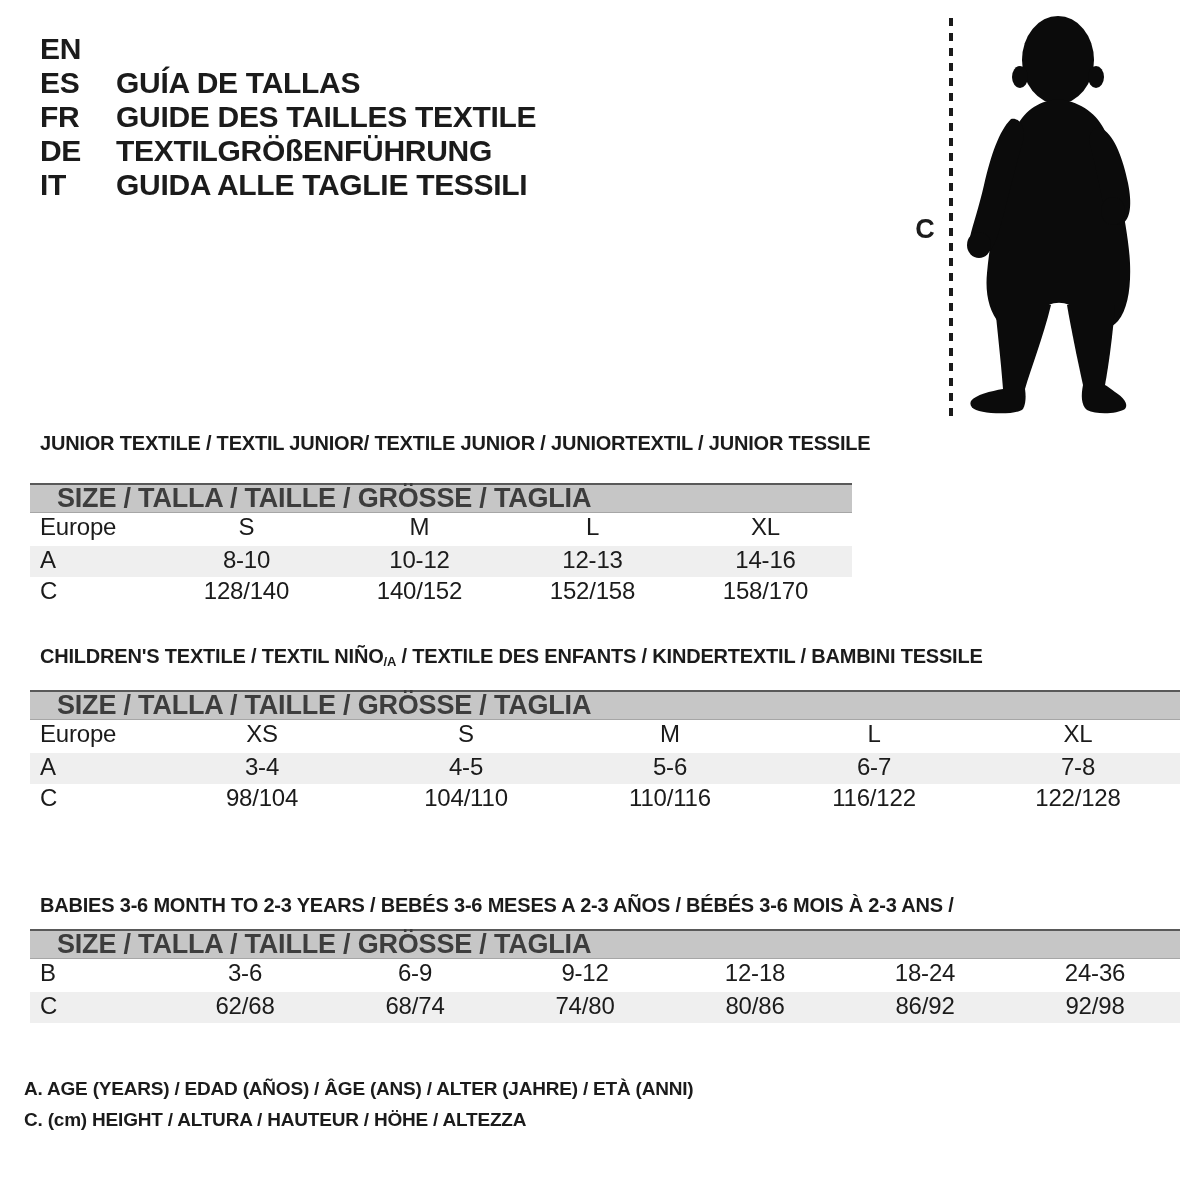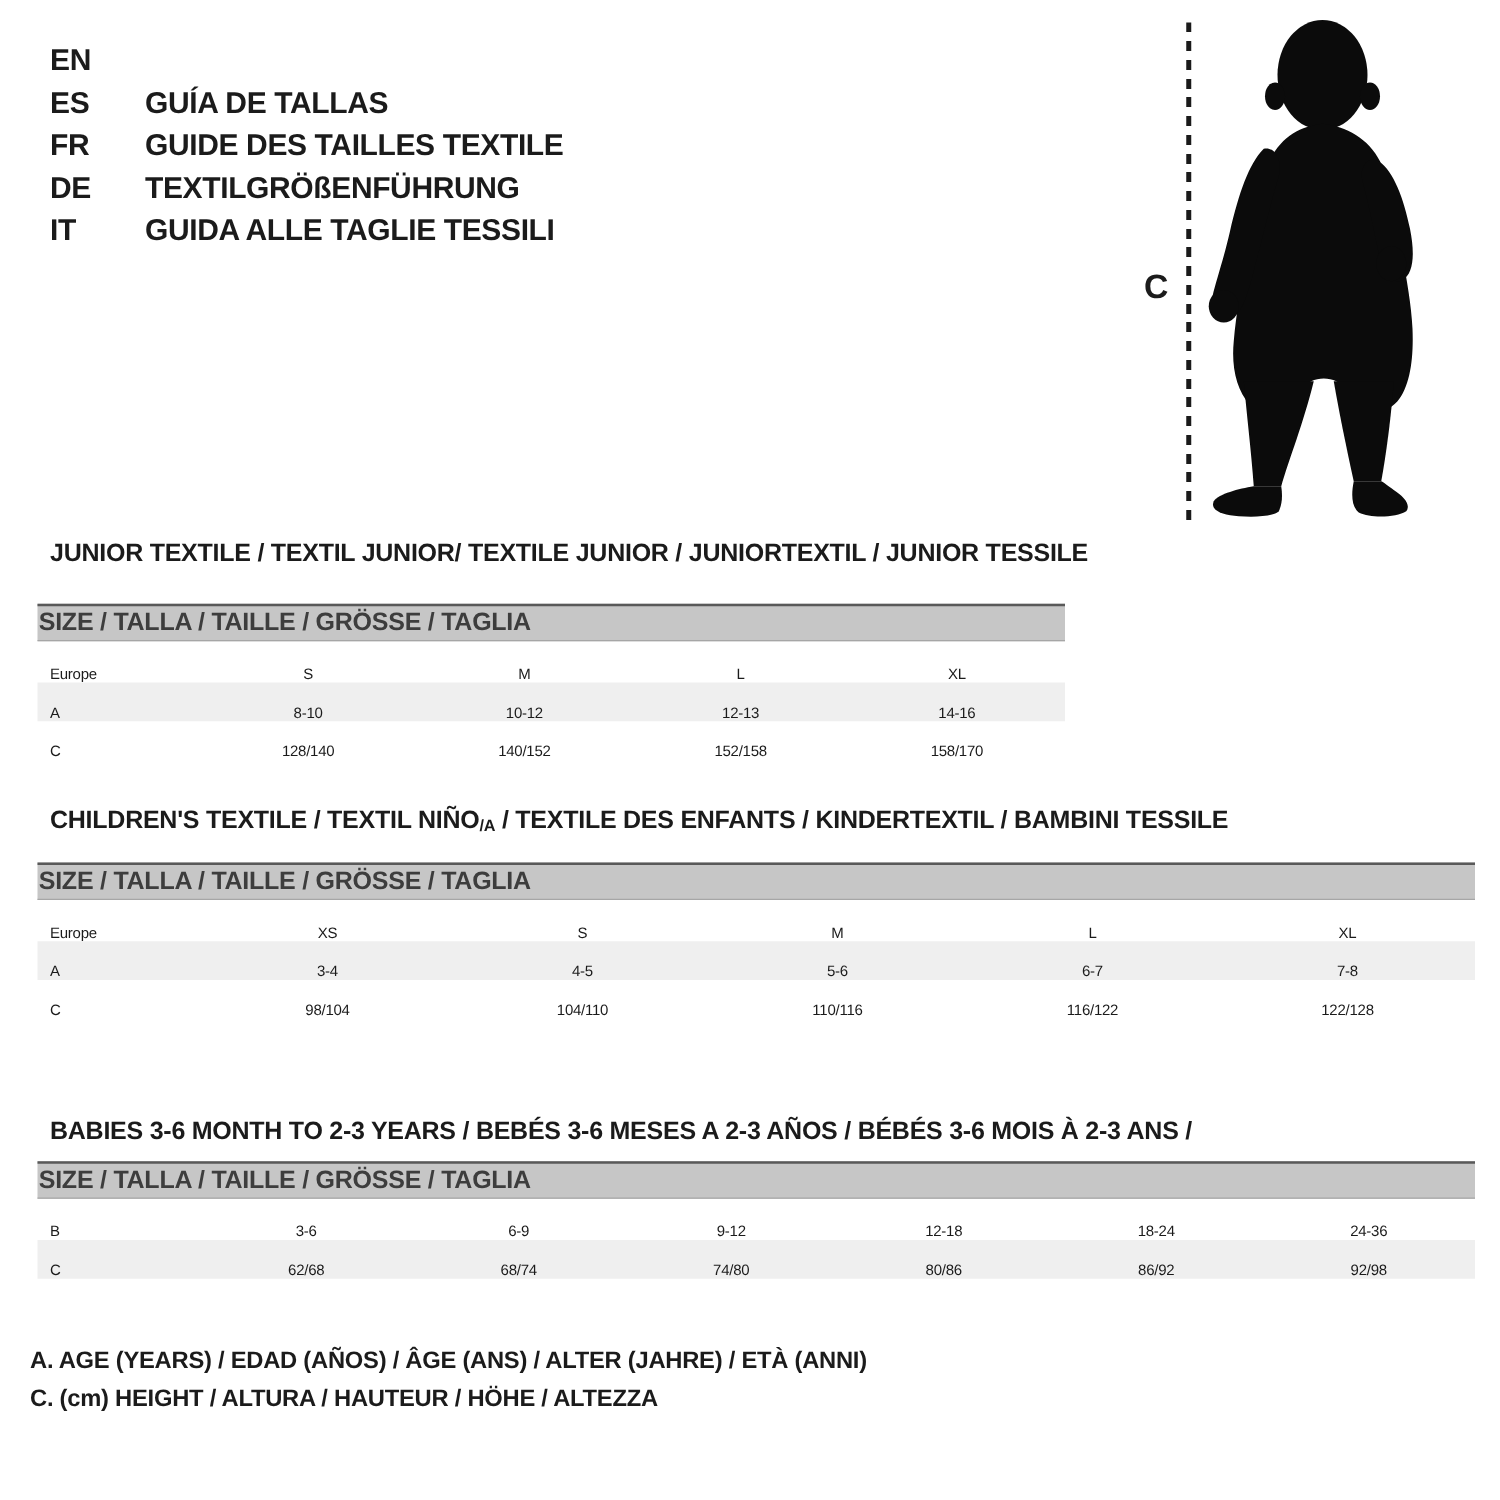--- a/index.html
+++ b/index.html
@@ -4,38 +4,38 @@
 <style>
   html,body{margin:0;padding:0;}
   body{
     width:1200px;height:1200px;position:relative;background:#ffffff;
     font-family:"Liberation Sans", sans-serif;color:#1b1b1b;overflow:hidden;
   }
   .abs{position:absolute;}
 
   
   .lang-list{left:40px;top:32px;}
-  .lang-row{display:flex;height:34px;align-items:center;font-size:24px;font-weight:bold;letter-spacing:-0.3px;}
+  .lang-row{display:flex;height:34px;align-items:center;font-size:30px;font-weight:bold;letter-spacing:-0.3px;}
   .lang-code{width:76px;}
 
   
   .dashline{left:949px;top:18px;width:4px;height:398px;
     background:repeating-linear-gradient(to bottom,#1a1a1a 0 8px,transparent 8px 15px);}
   .measure-c{left:910px;top:214px;width:30px;text-align:center;font-size:27px;font-weight:bold;}
 
   
   .section-title{font-size:20px;font-weight:bold;letter-spacing:-0.2px;white-space:nowrap;}
   .title-sub{font-size:13px;position:relative;top:3px;font-weight:bold;}
   .babies-title{line-height:33px;}
 
   
   .tbl{left:30px;}
   .size-bar{height:27px;background:#c6c6c6;border-top:2px solid #595959;border-bottom:1px solid #a6a6a6;
-    display:flex;align-items:center;padding-left:1px;font-weight:bold;font-size:20px;color:#3d3d3d;letter-spacing:-0.2px;}
-  .trow{display:flex;align-items:flex-end;font-size:12px;letter-spacing:-0.2px;}
+    display:flex;align-items:center;padding-left:27px;font-weight:bold;font-size:27px;color:#3d3d3d;letter-spacing:-0.2px;}
+  .trow{display:flex;align-items:flex-start;font-size:24px;letter-spacing:-0.2px;}
   .trow.hdr{height:33px;}
   .trow.data{height:31px;}
   .trow .lbl{width:130px;padding-left:10px;box-sizing:border-box;}
   .trow .cell{flex:1;text-align:center;}
   .shaded{background:#efefef;}
 
   
   .legend{left:24px;top:1073px;}
   .legend-line{font-size:19px;font-weight:bold;height:31px;display:flex;align-items:center;letter-spacing:-0.2px;white-space:nowrap;}
 </style>

